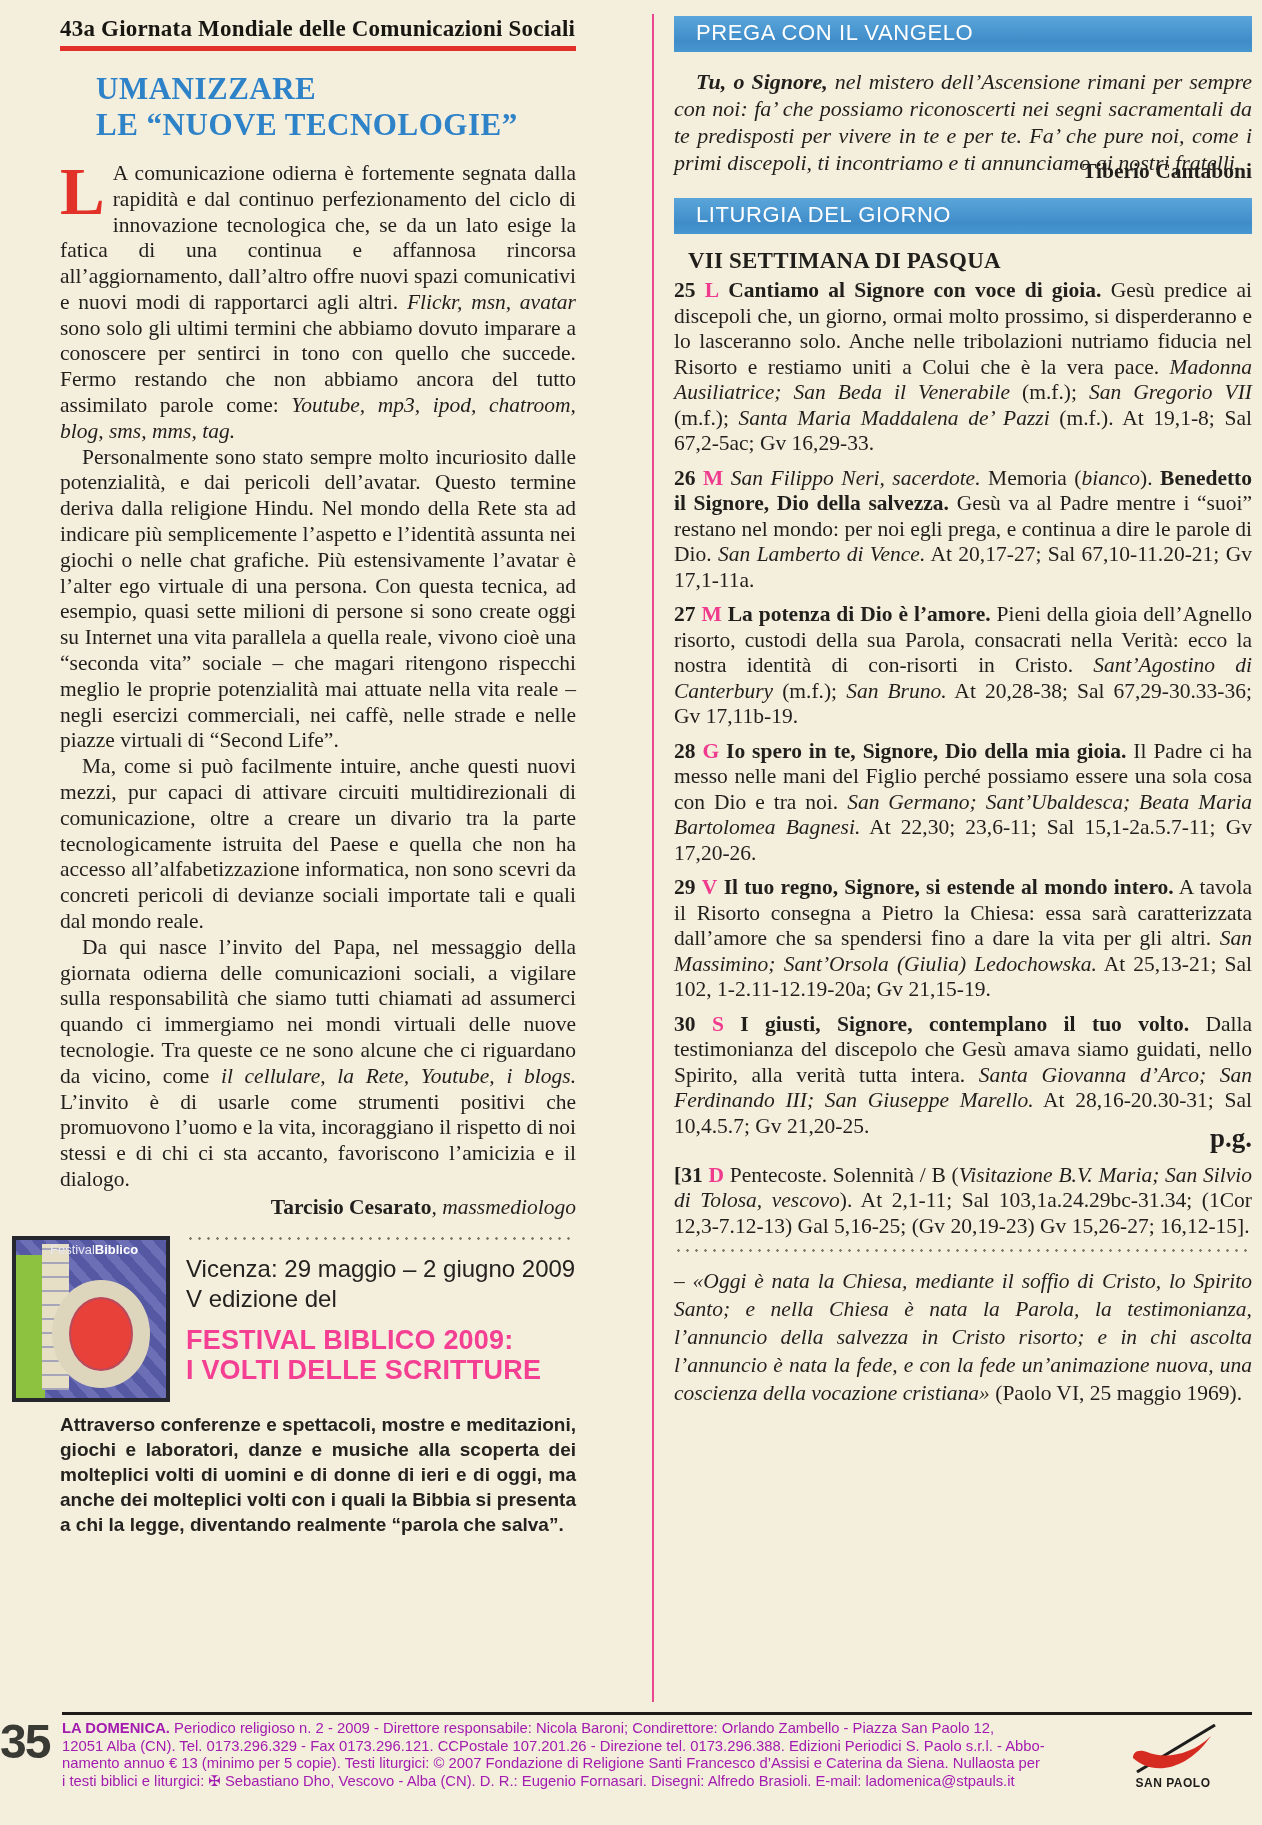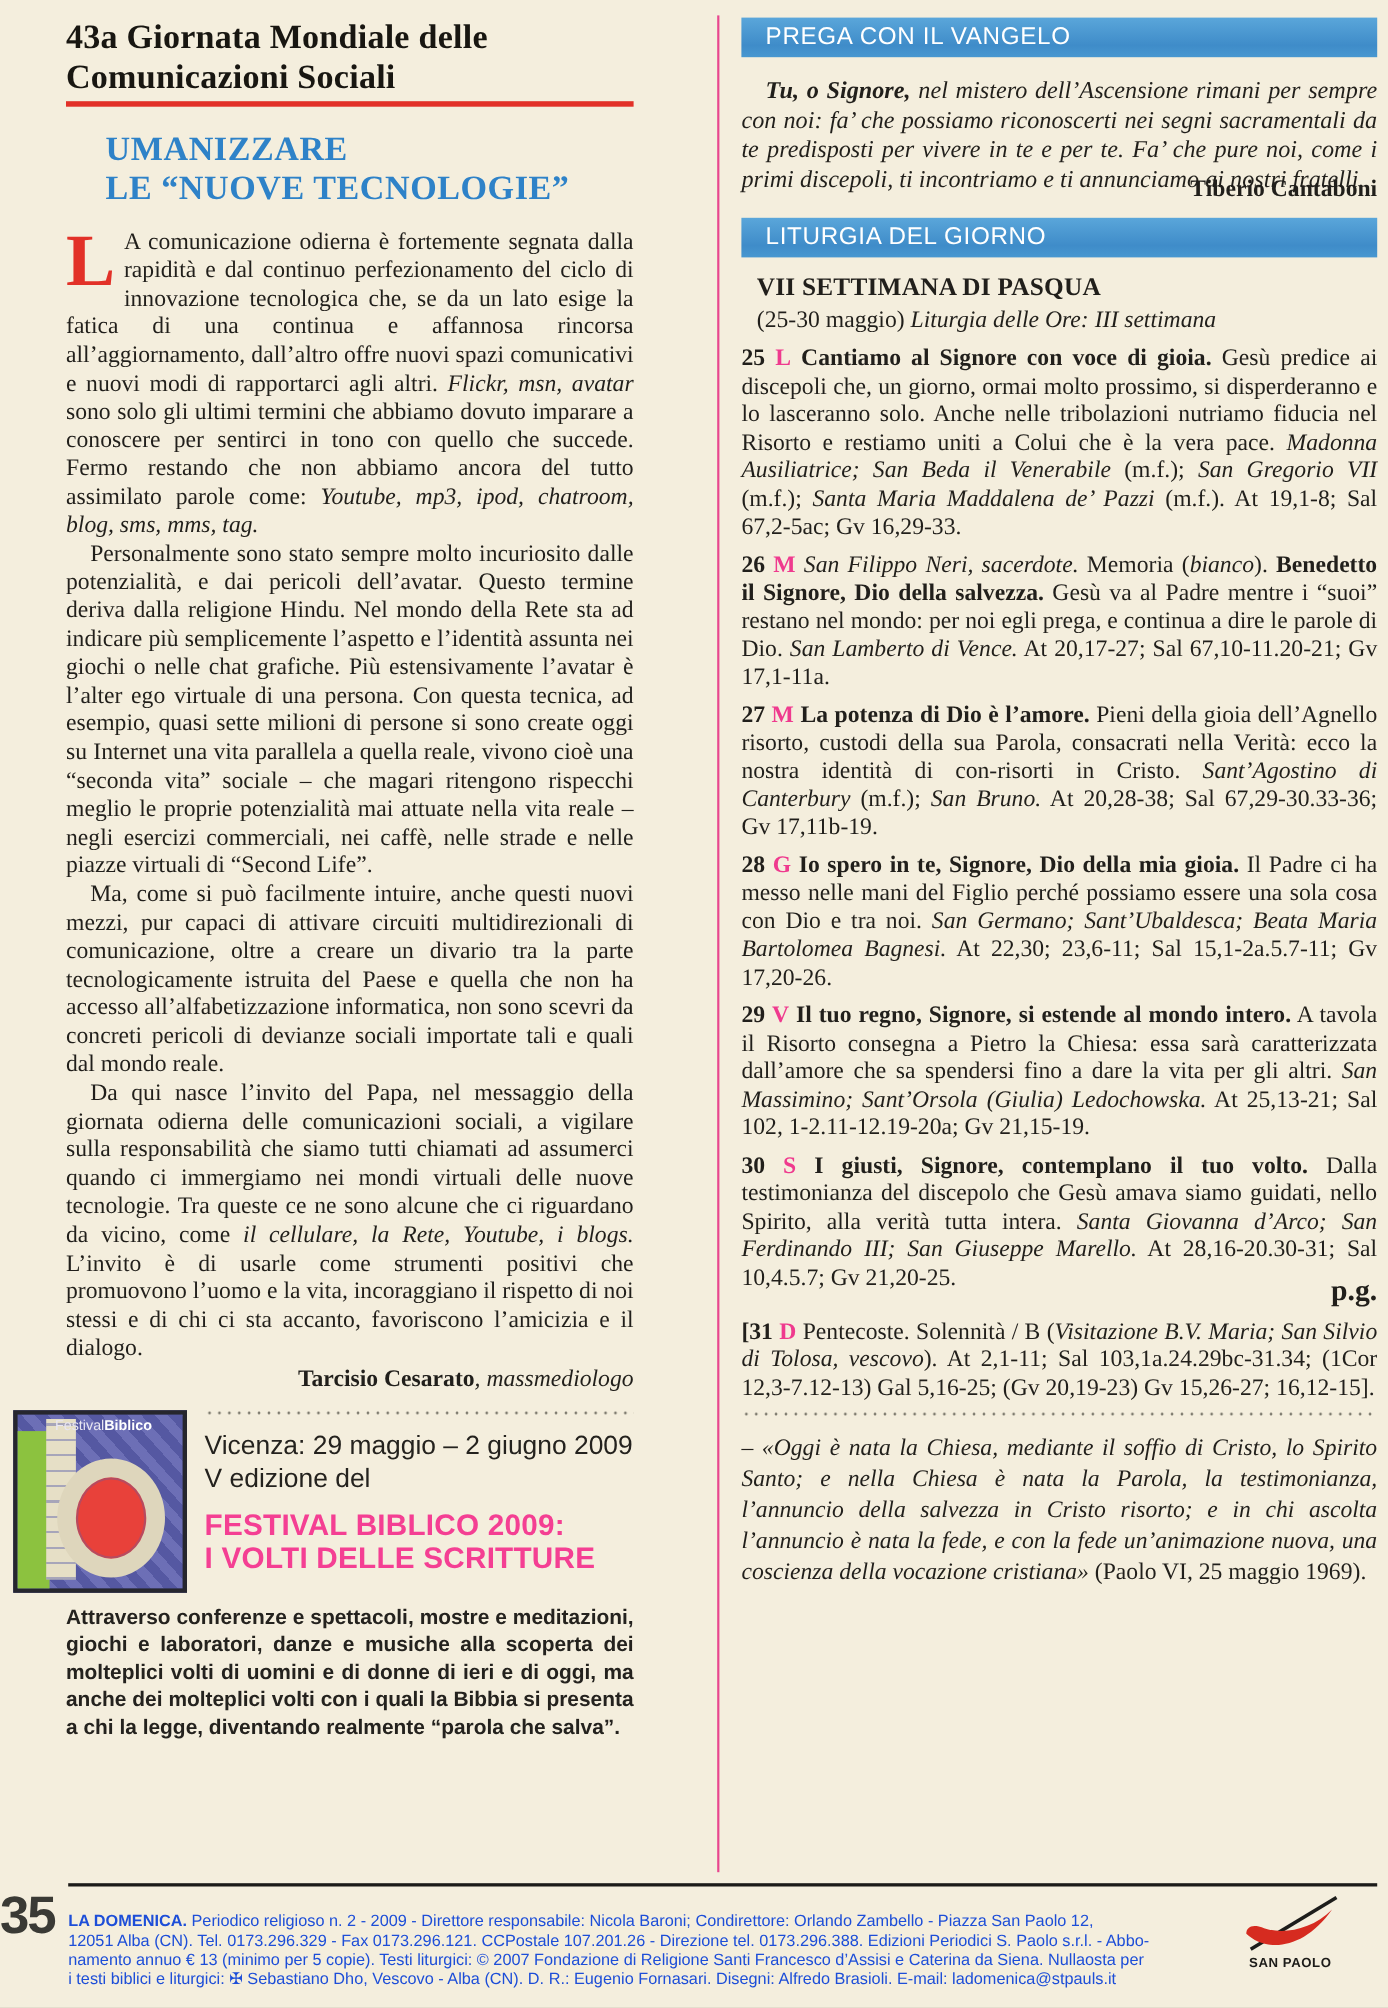--- a/index.html
+++ b/index.html
@@ -6,21 +6,21 @@
   .page{
     position:relative;width:1262px;height:1825px;margin:0 auto;
     background:#f4eedd;overflow:hidden;
     font-family:"Liberation Serif","DejaVu Serif",serif;color:#211f1b;
   }
   
   .col-left{position:absolute;left:60px;top:16px;width:516px;}
   .col-right{position:absolute;left:674px;top:16px;width:578px;}
   .divider{position:absolute;left:652px;top:14px;width:2px;height:1688px;background:#e8468e;}
   
-  .kicker{font-weight:bold;font-size:31px;letter-spacing:0.2px;color:#181611;}
+  .kicker{font-weight:bold;font-size:23px;letter-spacing:0.2px;color:#181611;}
   .kicker-rule{height:5px;background:#e23128;margin:4px 0 20px 0;}
   .art-title{margin:0 0 6px 36px;color:#2e82c8;font-weight:bold;font-size:31px;line-height:1.16;letter-spacing:0.5px;}
   .article{margin-top:18px;font-size:21.5px;line-height:25.8px;text-align:justify;}
   .article p{margin:0;text-indent:22px;}
   .article p.first{text-indent:0;}
   .dropcap{float:left;color:#e23128;font-weight:bold;font-size:67px;line-height:52px;padding:4px 8px 0 0;font-family:"Liberation Serif",serif;}
   .byline{text-align:right;font-size:21.5px;margin-top:2px;}
   .byline .name{font-weight:bold;}
   .byline .role{font-style:italic;}
   
@@ -54,21 +54,21 @@
   .entry{margin:0 0 9px 0;font-size:21.5px;line-height:25.5px;text-align:justify;}
   .entry .day{font-weight:bold;}
   .entry .dow{font-weight:bold;color:#ef3a8e;}
   .pg-row{text-align:right;font-weight:bold;font-size:27px;margin-top:-25.5px;margin-bottom:9px;}
   .quote{margin-top:14px;font-size:21.5px;line-height:28px;text-align:justify;}
   
   .footer{position:absolute;left:0;top:1712px;width:1262px;}
   .footer-rule{height:3px;background:#1c1b18;margin:0 10px 5px 62px;}
   .footer-row{display:flex;align-items:flex-start;}
   .page-number{width:62px;font-family:"Liberation Sans",sans-serif;font-weight:bold;font-size:48px;line-height:44px;color:#3a3a35;letter-spacing:-2px;}
-  .footer-lines{flex:1;max-width:1052px;font-family:"Liberation Sans",sans-serif;font-size:14.8px;line-height:17.6px;color:#1d4ed8;margin-top:19px;}
+  .footer-lines{flex:1;max-width:1052px;font-family:"Liberation Sans",sans-serif;font-size:14.8px;line-height:17.6px;color:#a21caf;}
   .sp-logo{width:118px;text-align:center;margin-top:2px;font-family:"Liberation Sans",sans-serif;}
   .sp-logo .sp-text{font-size:12px;font-weight:bold;letter-spacing:0.5px;color:#1d1c19;margin-top:-4px;}
 </style>
 </head>
 <body>
 
 <div class="page">
 
   <div class="col-left">
     <div class="kicker">43a Giornata Mondiale delle Comunicazioni Sociali</div>
@@ -115,21 +115,20 @@
   <div class="divider"></div>
 
   <div class="col-right">
     <div class="bluebar">PREGA CON IL VANGELO</div>
 
     <p class="prayer"><span><span style="font-style: italic; font-weight: bold;">Tu, o Signore,</span><span style="font-style: italic;"> nel mistero dell’Ascensione rimani per sempre con noi: fa’ che possiamo riconoscerti nei segni sacramentali da te predisposti per vivere in te e per te. Fa’ che pure noi, come i primi discepoli, ti incontriamo e ti annunciamo ai nostri fratelli.</span></span></p>
     <div class="sig-row">Tiberio Cantaboni</div>
 
     <div class="bluebar lit-head2">LITURGIA DEL GIORNO</div>
     <div class="week-title">VII SETTIMANA DI PASQUA</div>
-    <div class="week-sub"><span><span>(25-30 maggio) </span><span style="font-style: italic;">Liturgia delle Ore: III settimana</span></span></div>
 
     <p class="entry"><span class="day">25</span> <span class="dow">L</span> <span><span style="font-weight: bold;">Cantiamo al Signore con voce di gioia. </span><span>Gesù predice ai discepoli che, un giorno, ormai molto prossimo, si disperderanno e lo lasceranno solo. Anche nelle tribolazioni nutriamo fiducia nel Risorto e restiamo uniti a Colui che è la vera pace. </span><span style="font-style: italic;">Madonna Ausiliatrice; San Beda il Venerabile</span><span> (m.f.); </span><span style="font-style: italic;">San Gregorio VII</span><span> (m.f.); </span><span style="font-style: italic;">Santa Maria Maddalena de’ Pazzi</span><span> (m.f.). At 19,1-8; Sal 67,2-5ac; Gv 16,29-33.</span></span></p>
 
     <p class="entry"><span class="day">26</span> <span class="dow">M</span> <span><span style="font-style: italic;">San Filippo Neri, sacerdote.</span><span> Memoria (</span><span style="font-style: italic;">bianco</span><span>). </span><span style="font-weight: bold;">Benedetto il Signore, Dio della salvezza.</span><span> Gesù va al Padre mentre i “suoi” restano nel mondo: per noi egli prega, e continua a dire le parole di Dio. </span><span style="font-style: italic;">San Lamberto di Vence.</span><span> At 20,17-27; Sal 67,10-11.20-21; Gv 17,1-11a.</span></span></p>
 
     <p class="entry"><span class="day">27</span> <span class="dow">M</span> <span><span style="font-weight: bold;">La potenza di Dio è l’amore.</span><span> Pieni della gioia dell’Agnello risorto, custodi della sua Parola, consacrati nella Verità: ecco la nostra identità di con-risorti in Cristo. </span><span style="font-style: italic;">Sant’Agostino di Canterbury</span><span> (m.f.); </span><span style="font-style: italic;">San Bruno.</span><span> At 20,28-38; Sal 67,29-30.33-36; Gv 17,11b-19.</span></span></p>
 
     <p class="entry"><span class="day">28</span> <span class="dow">G</span> <span><span style="font-weight: bold;">Io spero in te, Signore, Dio della mia gioia.</span><span> Il Padre ci ha messo nelle mani del Figlio perché possiamo essere una sola cosa con Dio e tra noi. </span><span style="font-style: italic;">San Germano; Sant’Ubaldesca; Beata Maria Bartolomea Bagnesi.</span><span> At 22,30; 23,6-11; Sal 15,1-2a.5.7-11; Gv 17,20-26.</span></span></p>
 
     <p class="entry"><span class="day">29</span> <span class="dow">V</span> <span><span style="font-weight: bold;">Il tuo regno, Signore, si estende al mondo intero.</span><span> A tavola il Risorto consegna a Pietro la Chiesa: essa sarà caratterizzata dall’amore che sa spendersi fino a dare la vita per gli altri. </span><span style="font-style: italic;">San Massimino; Sant’Orsola (Giulia) Ledochowska.</span><span> At 25,13-21; Sal 102, 1-2.11-12.19-20a; Gv 21,15-19.</span></span></p>

